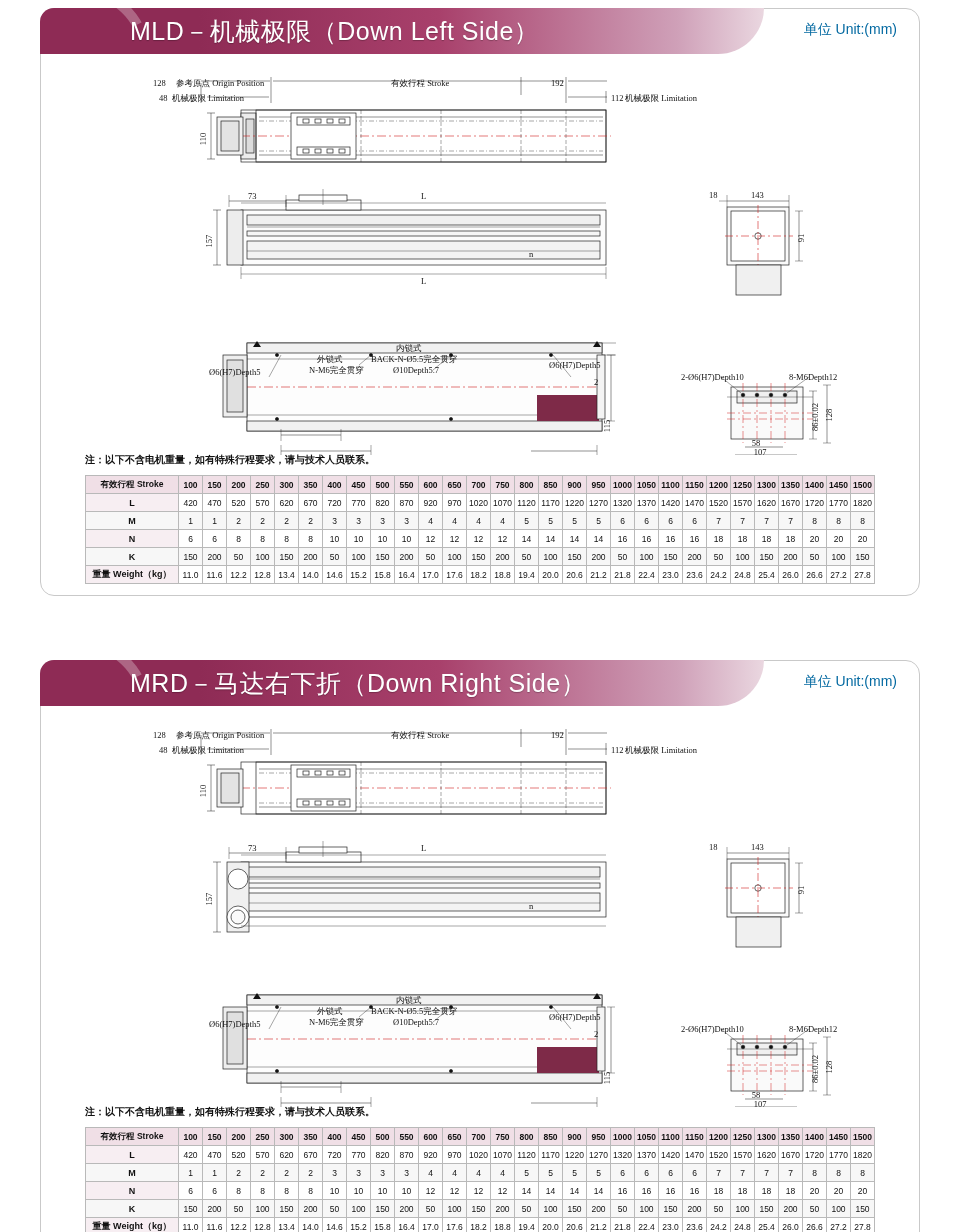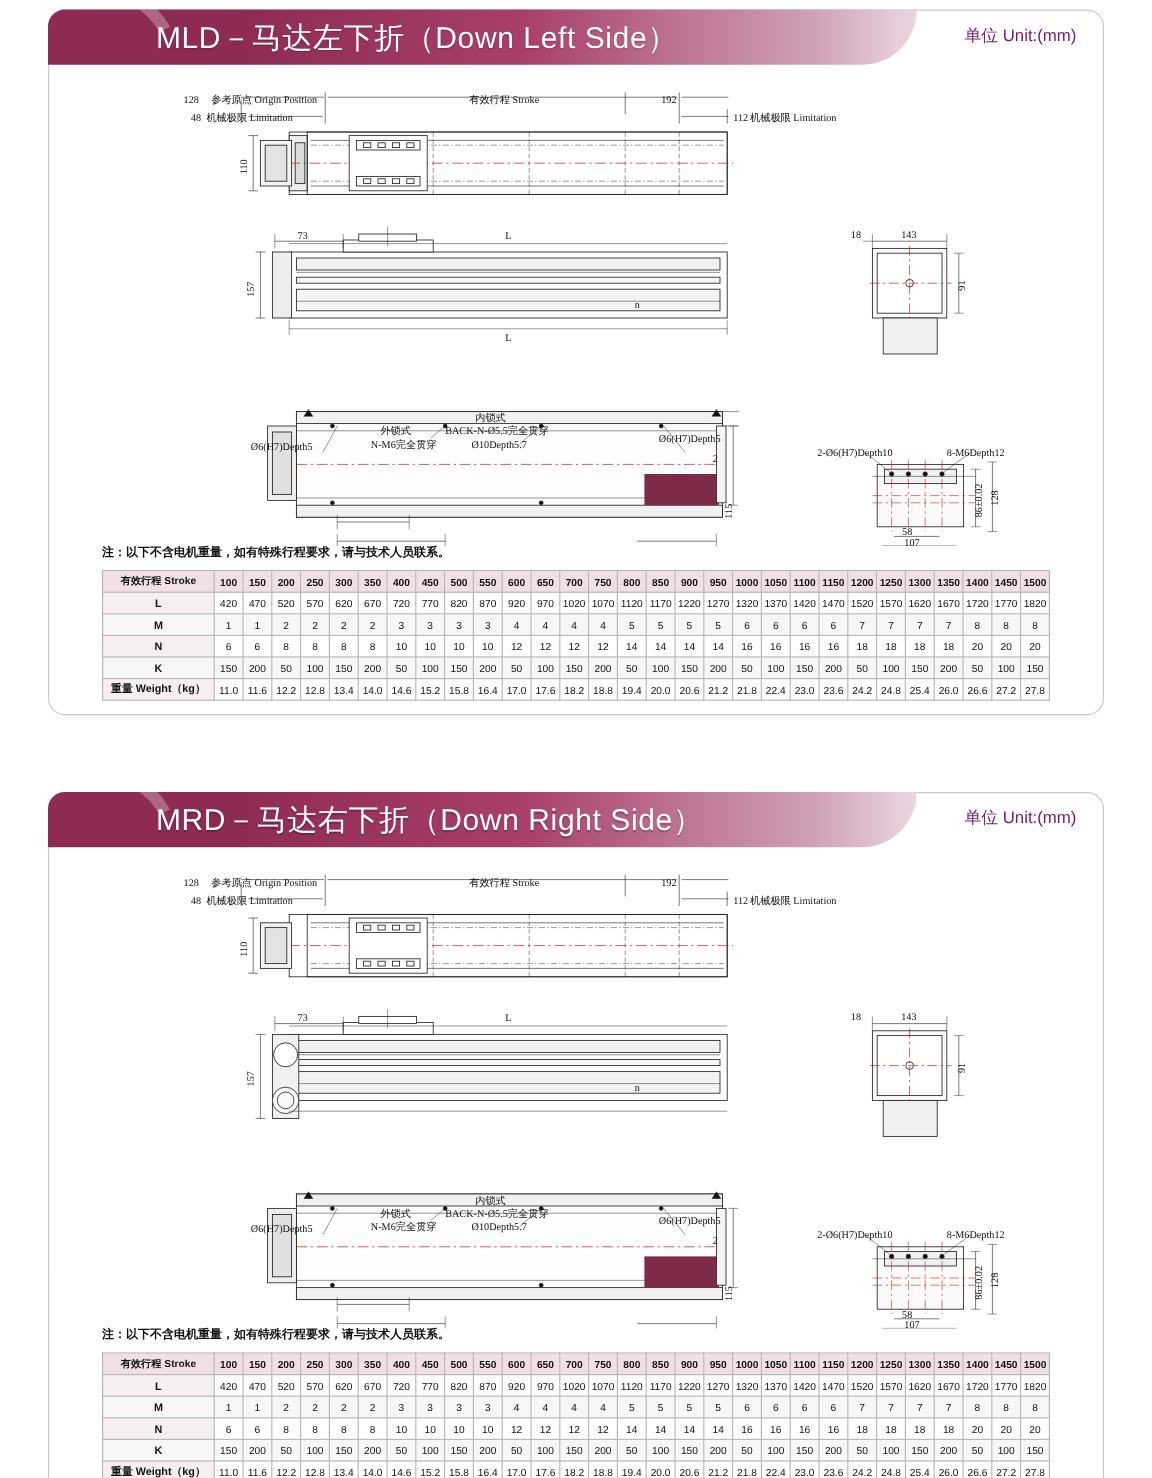--- a/index.html
+++ b/index.html
@@ -43,21 +43,21 @@
   }
   .hdr .title{
     position:absolute;left:90px;top:0;height:46px;
     display:flex;align-items:center;
     color:#fff;font-size:25px;letter-spacing:.5px;
     text-shadow:0 1px 1px rgba(0,0,0,.25);
     white-space:nowrap;
   }
   .unit{
     position:absolute;right:22px;top:12px;
-    font-size:14px;color:#701a75;
+    font-size:14px;color:#0369a1;
   }
 
   
   .draw{position:absolute;left:0;top:46px;width:878px;height:400px;}
   .draw svg{display:block;}
 
   
   .note{
     position:absolute;left:44px;
     font-size:10px;color:#111;font-weight:bold;
@@ -90,21 +90,21 @@
   td.rowhead{background:#f7eef2;font-weight:bold;}
 </style>
 </head>
 <body>
 
 <div class="page">
 
   <div class="panel p1">
     <div class="hdr">
       <div class="swoosh"></div>
-      <div class="title">MLD－马达左下折（Down Left Side）</div>
+      <div class="title">MLD－机械极限（Down Left Side）</div>
     </div>
     <div class="unit">单位 Unit:(mm)</div>
 
     <div class="draw">
       <svg width="878" height="400" viewBox="0 0 878 400" xmlns="http://www.w3.org/2000/svg">
         <g fill="none" stroke="#222" stroke-width="0.7">
 
           <line x1="160" y1="48" x2="160" y2="28" stroke-width="0.5"></line>
           <line x1="230" y1="48" x2="230" y2="22" stroke-width="0.5"></line>
           <line x1="480" y1="40" x2="480" y2="22" stroke-width="0.5"></line>

